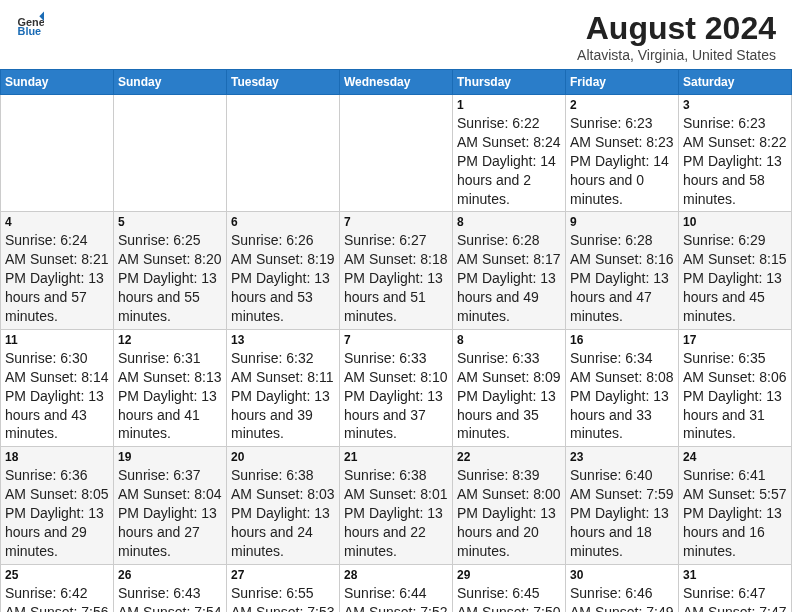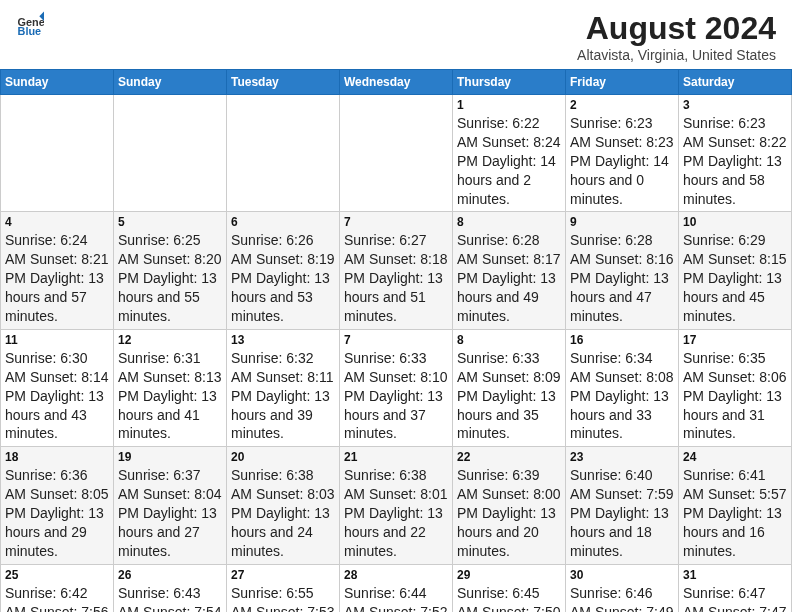--- a/index.html
+++ b/index.html
@@ -264,21 +264,21 @@
         </td>
         <td>
           <div class="day-number">21</div>
           <div class="day-detail">Sunrise: 6:38 AM
 Sunset: 8:01 PM
 Daylight: 13 hours
 and 22 minutes.</div>
         </td>
         <td>
           <div class="day-number">22</div>
-          <div class="day-detail">Sunrise: 6:39 AM
+          <div class="day-detail">Sunrise: 8:39 AM
 Sunset: 8:00 PM
 Daylight: 13 hours
 and 20 minutes.</div>
         </td>
         <td>
           <div class="day-number">23</div>
           <div class="day-detail">Sunrise: 6:40 AM
 Sunset: 7:59 PM
 Daylight: 13 hours
 and 18 minutes.</div>

